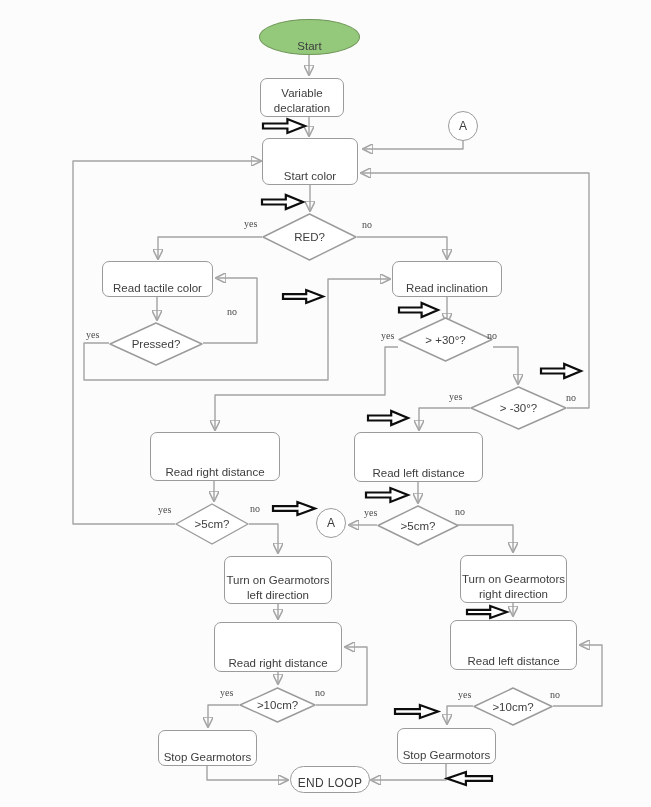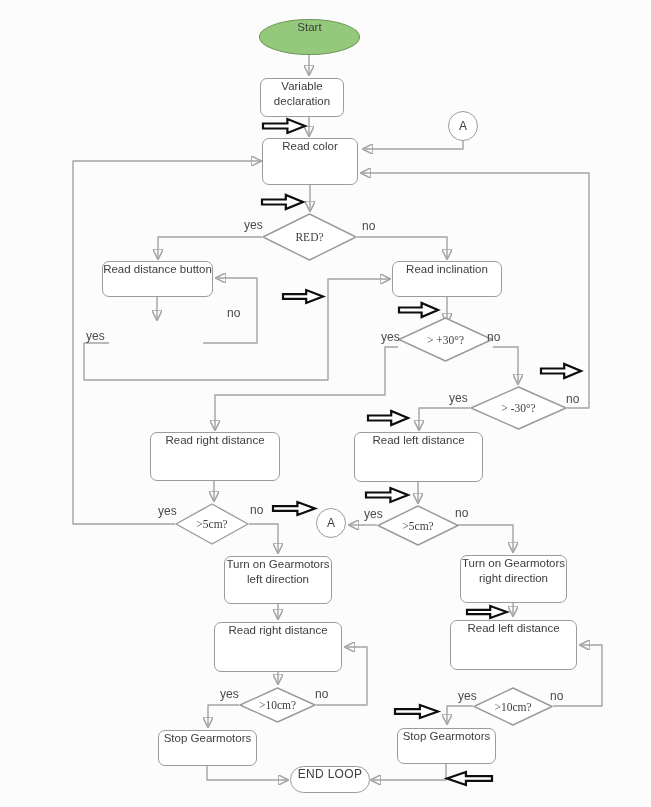--- a/index.html
+++ b/index.html
@@ -6,42 +6,42 @@
   .canvas{
     position:relative;width:651px;height:807px;background:#fcfcfc;
     font-family:"Liberation Sans", sans-serif;color:#3d3d3d;overflow:hidden;
   }
   .wires{position:absolute;left:0;top:0;}
   .wires path{fill:none;stroke:#a3a3a3;stroke-width:1.4;stroke-linejoin:round;}
   .wires polygon.anno{fill:#ffffff;stroke:#0d0d0d;stroke-width:2.2;stroke-linejoin:miter;}
   .node{
     position:absolute;box-sizing:border-box;background:#ffffff;
     border:1.4px solid #9b9b9b;border-radius:7px;
-    display:flex;align-items:flex-start;justify-content:center;text-align:center;
+    display:flex;align-items:flex-end;justify-content:center;text-align:center;
     font-size:11.5px;line-height:1.3;white-space:pre-line;
   }
   .node.start{
     background:#94c97b;border:1.6px solid #6f9559;border-radius:50%;
   }
   .node.pill{border-radius:14px;font-size:12px;letter-spacing:.3px;}
   .connector{
     position:absolute;box-sizing:border-box;background:#ffffff;
     border:1.4px solid #9b9b9b;border-radius:50%;
     display:flex;align-items:center;justify-content:center;
     font-size:12px;
   }
-  .diamond{position:absolute;font-family:Liberation Serif, serif;}
+  .diamond{position:absolute;}
   .diamond svg{position:absolute;left:0;top:0;display:block;}
   .diamond polygon{fill:#ffffff;stroke:#9b9b9b;stroke-width:1.4;stroke-linejoin:round;}
   .dlabel{
     position:absolute;left:0;top:0;right:0;bottom:0;
     display:flex;align-items:center;justify-content:center;
     font-size:11.5px;text-align:center;
   }
-  .elabel{position:absolute;font-size:12px;color:#4a4a4a;}
+  .elabel{position:absolute;font-size:10px;color:#4a4a4a;font-family:Liberation Serif, serif;}
 </style>
 </head>
 <body>
 
 <div class="canvas">
 
   <svg class="wires" width="651" height="807">
     <defs>
       <marker id="ah" viewBox="0 0 10 10" refX="8.5" refY="5" markerWidth="7.5" markerHeight="7.5" orient="auto-start-reverse">
         <path d="M0,0 L10,5 L0,10 z" fill="#9e9e9e" stroke="none"></path>
@@ -92,24 +92,24 @@
   </svg>
 
   <div class="node start" style="left:259px;top:19px;width:101px;height:36px">
     <span>Start</span>
   </div>
   <div class="node" style="left:260px;top:78px;width:84px;height:39px">
     <span>Variable
 declaration</span>
   </div>
   <div class="node" style="left:262px;top:138px;width:96px;height:47px">
-    <span>Read color</span>
+    <span>Start color</span>
   </div>
   <div class="node" style="left:102px;top:261px;width:111px;height:36px">
-    <span>Read distance button</span>
+    <span>Read tactile color</span>
   </div>
   <div class="node" style="left:392px;top:261px;width:110px;height:36px">
     <span>Read inclination</span>
   </div>
   <div class="node" style="left:150px;top:432px;width:130px;height:49px">
     <span>Read right distance</span>
   </div>
   <div class="node" style="left:354px;top:432px;width:129px;height:50px">
     <span>Read left distance</span>
   </div>
@@ -135,20 +135,26 @@
   </div>
   <div class="node pill" style="left:290px;top:766px;width:80px;height:27px">
     <span>END LOOP</span>
   </div>
 
   <div class="diamond" style="left:262px;top:213px;width:95px;height:48px">
     <svg width="95" height="48">
         <polygon points="47.5,1 94,24 47.5,47 1,24"></polygon>
       </svg>
     <span class="dlabel">RED?</span>
+  </div>
+  <div class="diamond" style="left:109px;top:322px;width:94px;height:44px">
+    <svg width="94" height="44">
+        <polygon points="47,1 93,22 47,43 1,22"></polygon>
+      </svg>
+    <span class="dlabel">Pressed?</span>
   </div>
   <div class="diamond" style="left:398px;top:317px;width:95px;height:45px">
     <svg width="95" height="45">
         <polygon points="47.5,1 94,22.5 47.5,44 1,22.5"></polygon>
       </svg>
     <span class="dlabel">&gt; +30°?</span>
   </div>
   <div class="diamond" style="left:470px;top:386px;width:97px;height:44px">
     <svg width="97" height="44">
         <polygon points="48.5,1 96,22 48.5,43 1,22"></polygon>

